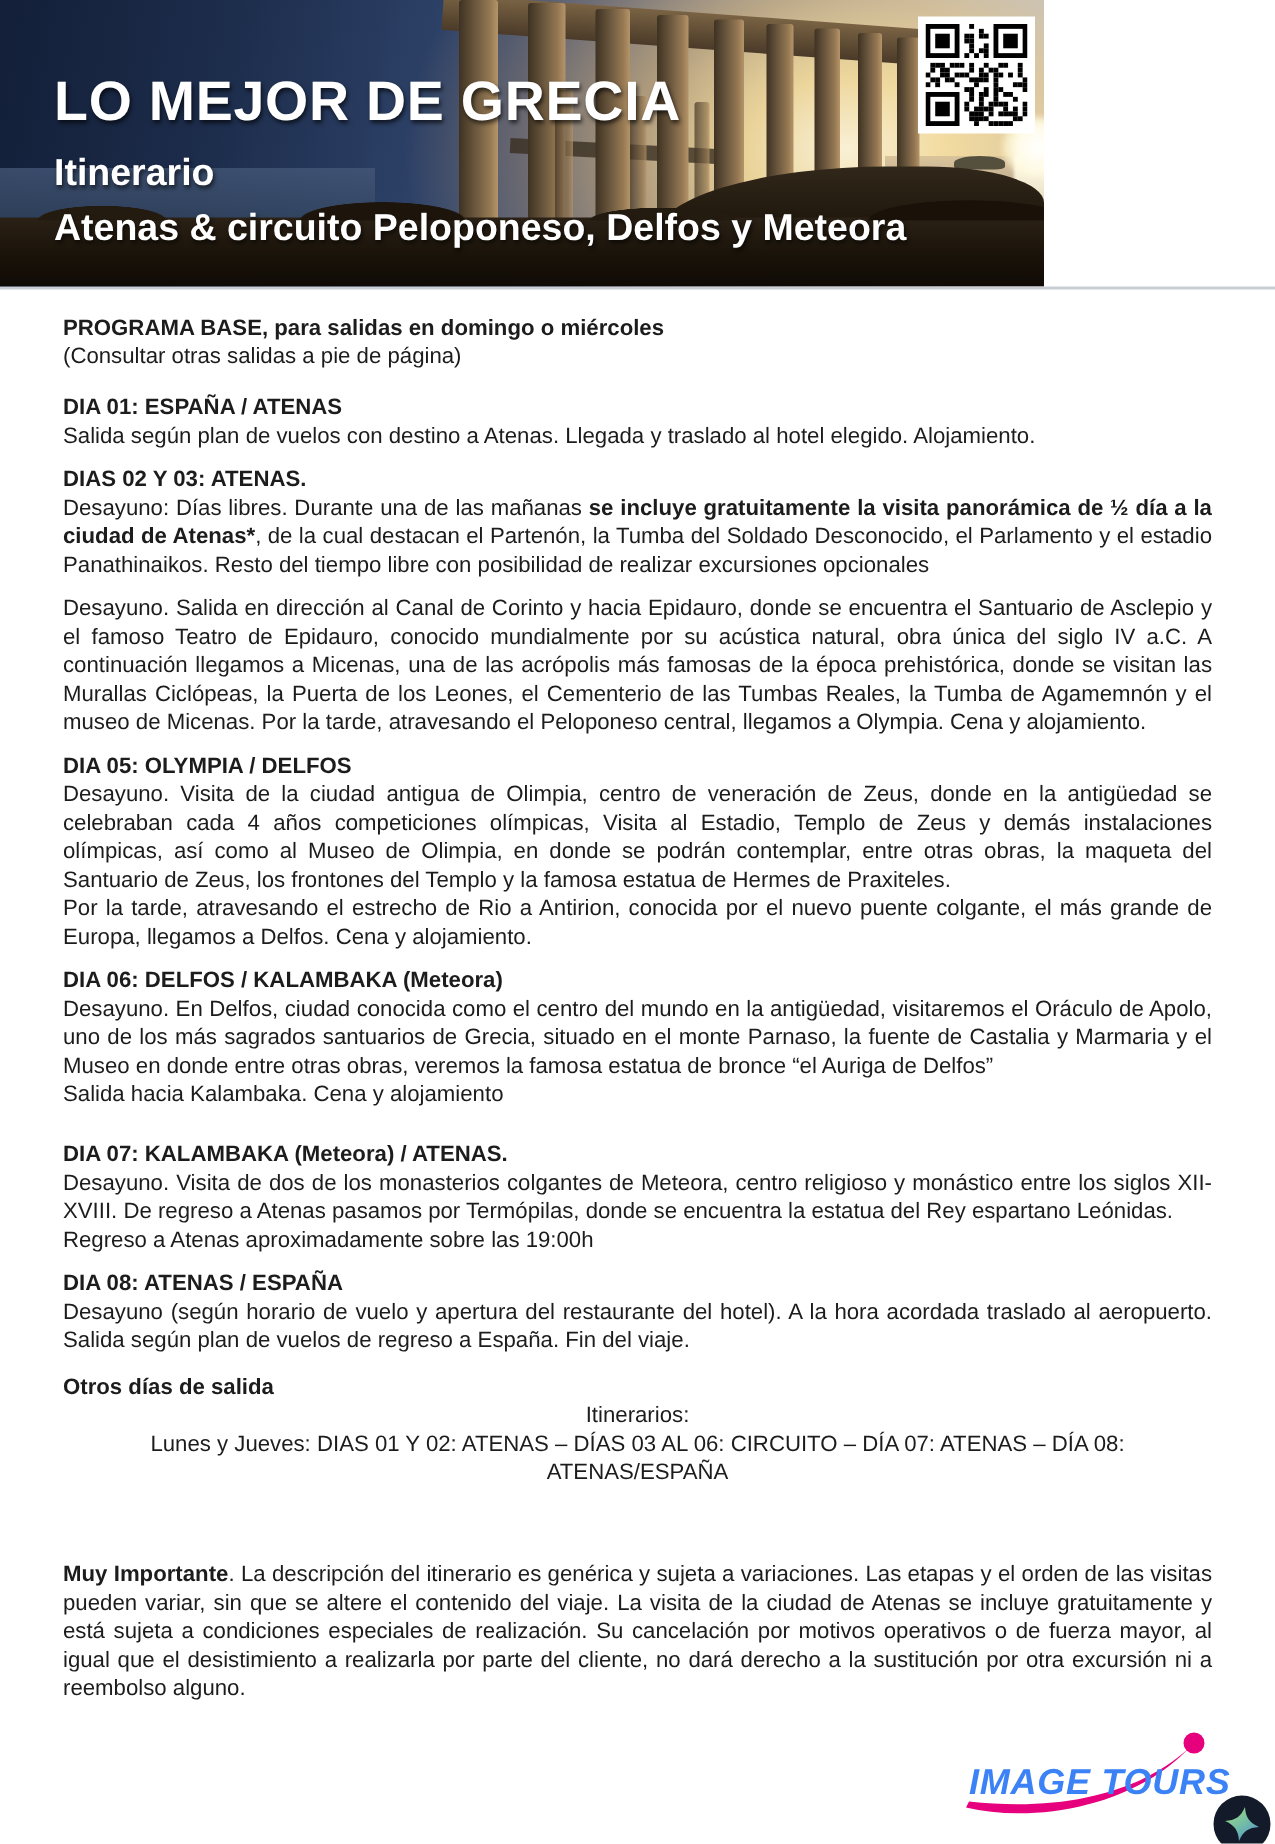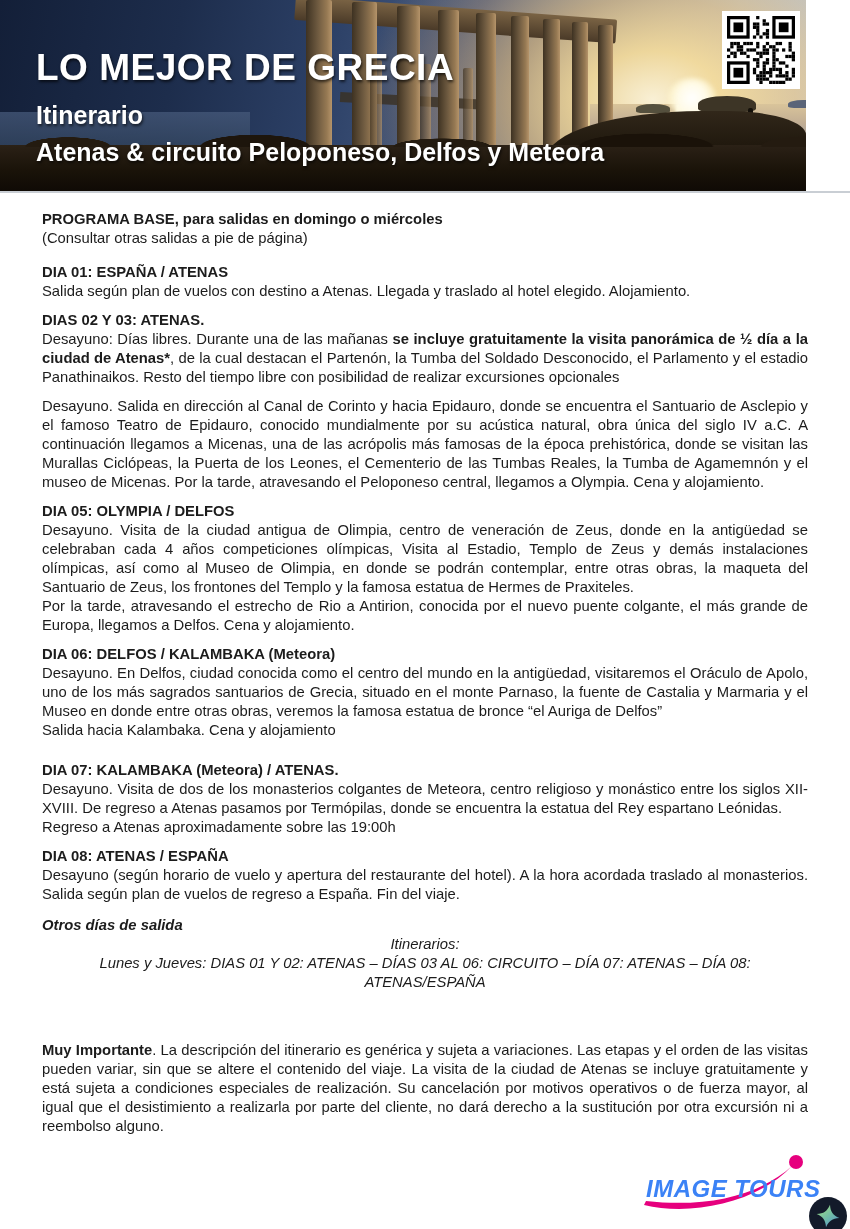--- a/index.html
+++ b/index.html
@@ -7,21 +7,21 @@
   body {
     width: 850px; height: 1229px;
     background: #ffffff;
     font-family: "Liberation Sans", sans-serif;
     overflow: hidden; position: relative;
   }
   .page { position: relative; width: 850px; height: 1229px; background: #fff; }
 
   
   .hero {
-    position: relative; width: 806px; height: 191px; overflow: hidden;
+    position: relative; width: 696px; height: 191px; overflow: hidden;
     background: linear-gradient(100deg, #131f38 0%, #1d2d4c 22%, #2c4066 40%,
                 #4a5f85 58%, #7d95b5 75%, #a9bfd6 88%, #bcd0e2 100%);
   }
   .hero-warm {
     position: absolute; inset: 0;
     background: radial-gradient(ellipse 420px 300px at 81% 52%,
       rgba(255,244,214,0.95) 0%, rgba(255,224,150,0.85) 16%,
       rgba(250,196,110,0.55) 34%, rgba(236,170,90,0.25) 52%, transparent 70%);
   }
   .sun-core {
@@ -101,21 +101,21 @@
   .header-divider { width: 850px; height: 2px; background: #c9ced4; }
 
   
   .content { padding: 17px 42px 0 42px; color: #1c1c1c; font-size: 14.8px; line-height: 19px; }
   .section { margin: 0 0 10px 0; }
   .sec-heading { font-size: 14.8px; font-weight: bold; margin: 0; line-height: 19px; }
   .sec-para { margin: 0; text-align: justify; }
   section[data-section-id="programa-base"] { margin-bottom: 15px; }
   section[data-section-id="programa-base"] .sec-para { text-align: left; }
   section[data-section-id="dia-06"] { margin-bottom: 21px; }
-  section[data-section-id="otros-dias"] { margin-top: 12px; font-style: italic; }
+  section[data-section-id="otros-dias"] { margin-top: 12px; }
   section[data-section-id="otros-dias"] .sec-para { text-align: center; }
   section[data-section-id="muy-importante"] { margin-top: 49px; }
 
   
   .logo { position: absolute; right: 32px; bottom: 12px; width: 178px; height: 64px; }
   .logo svg { position: absolute; inset: 0; }
   .logo-text {
     position: absolute; left: 6px; top: 22px;
     font-size: 24px; font-weight: bold; font-style: italic;
     color: #3b82f6; letter-spacing: 0.5px; white-space: nowrap;
@@ -329,21 +329,21 @@
         <p class="sec-para"><span>Desayuno. En Delfos, ciudad conocida como el centro del mundo en la antigüedad, visitaremos el Oráculo de Apolo, uno de los más sagrados santuarios de Grecia, situado en el monte Parnaso, la fuente de Castalia y Marmaria y el Museo en donde entre otras obras, veremos la famosa estatua de bronce “el Auriga de Delfos”</span></p>
         <p class="sec-para"><span>Salida hacia Kalambaka. Cena y alojamiento</span></p>
       </section>
       <section class="section" data-section-id="dia-07">
         <h3 class="sec-heading">DIA 07: KALAMBAKA (Meteora) / ATENAS.</h3>
         <p class="sec-para"><span>Desayuno. Visita de dos de los monasterios colgantes de Meteora, centro religioso y monástico entre los siglos XII-XVIII. De regreso a Atenas pasamos por Termópilas, donde se encuentra la estatua del Rey espartano Leónidas.</span></p>
         <p class="sec-para"><span>Regreso a Atenas aproximadamente sobre las 19:00h</span></p>
       </section>
       <section class="section" data-section-id="dia-08">
         <h3 class="sec-heading">DIA 08: ATENAS / ESPAÑA</h3>
-        <p class="sec-para"><span>Desayuno (según horario de vuelo y apertura del restaurante del hotel). A la hora acordada traslado al monasterios. Salida según plan de vuelos de regreso a España. Fin del viaje.</span></p>
+        <p class="sec-para"><span>Desayuno (según horario de vuelo y apertura del restaurante del hotel). A la hora acordada traslado al aeropuerto. Salida según plan de vuelos de regreso a España. Fin del viaje.</span></p>
       </section>
       <section class="section" data-section-id="otros-dias">
         <h3 class="sec-heading">Otros días de salida</h3>
         <p class="sec-para"><span>Itinerarios:</span></p>
         <p class="sec-para"><span>Lunes y Jueves: DIAS 01 Y 02: ATENAS – DÍAS 03 AL 06: CIRCUITO – DÍA 07: ATENAS – DÍA 08: ATENAS/ESPAÑA</span></p>
       </section>
       <section class="section" data-section-id="muy-importante">
         <p class="sec-para"><strong>Muy Importante</strong><span>. La descripción del itinerario es genérica y sujeta a variaciones. Las etapas y el orden de las visitas pueden variar, sin que se altere el contenido del viaje. La visita de la ciudad de Atenas se incluye gratuitamente y está sujeta a condiciones especiales de realización. Su cancelación por motivos operativos o de fuerza mayor, al igual que el desistimiento a realizarla por parte del cliente, no dará derecho a la sustitución por otra excursión ni a reembolso alguno.</span></p>
       </section>
     </main>

